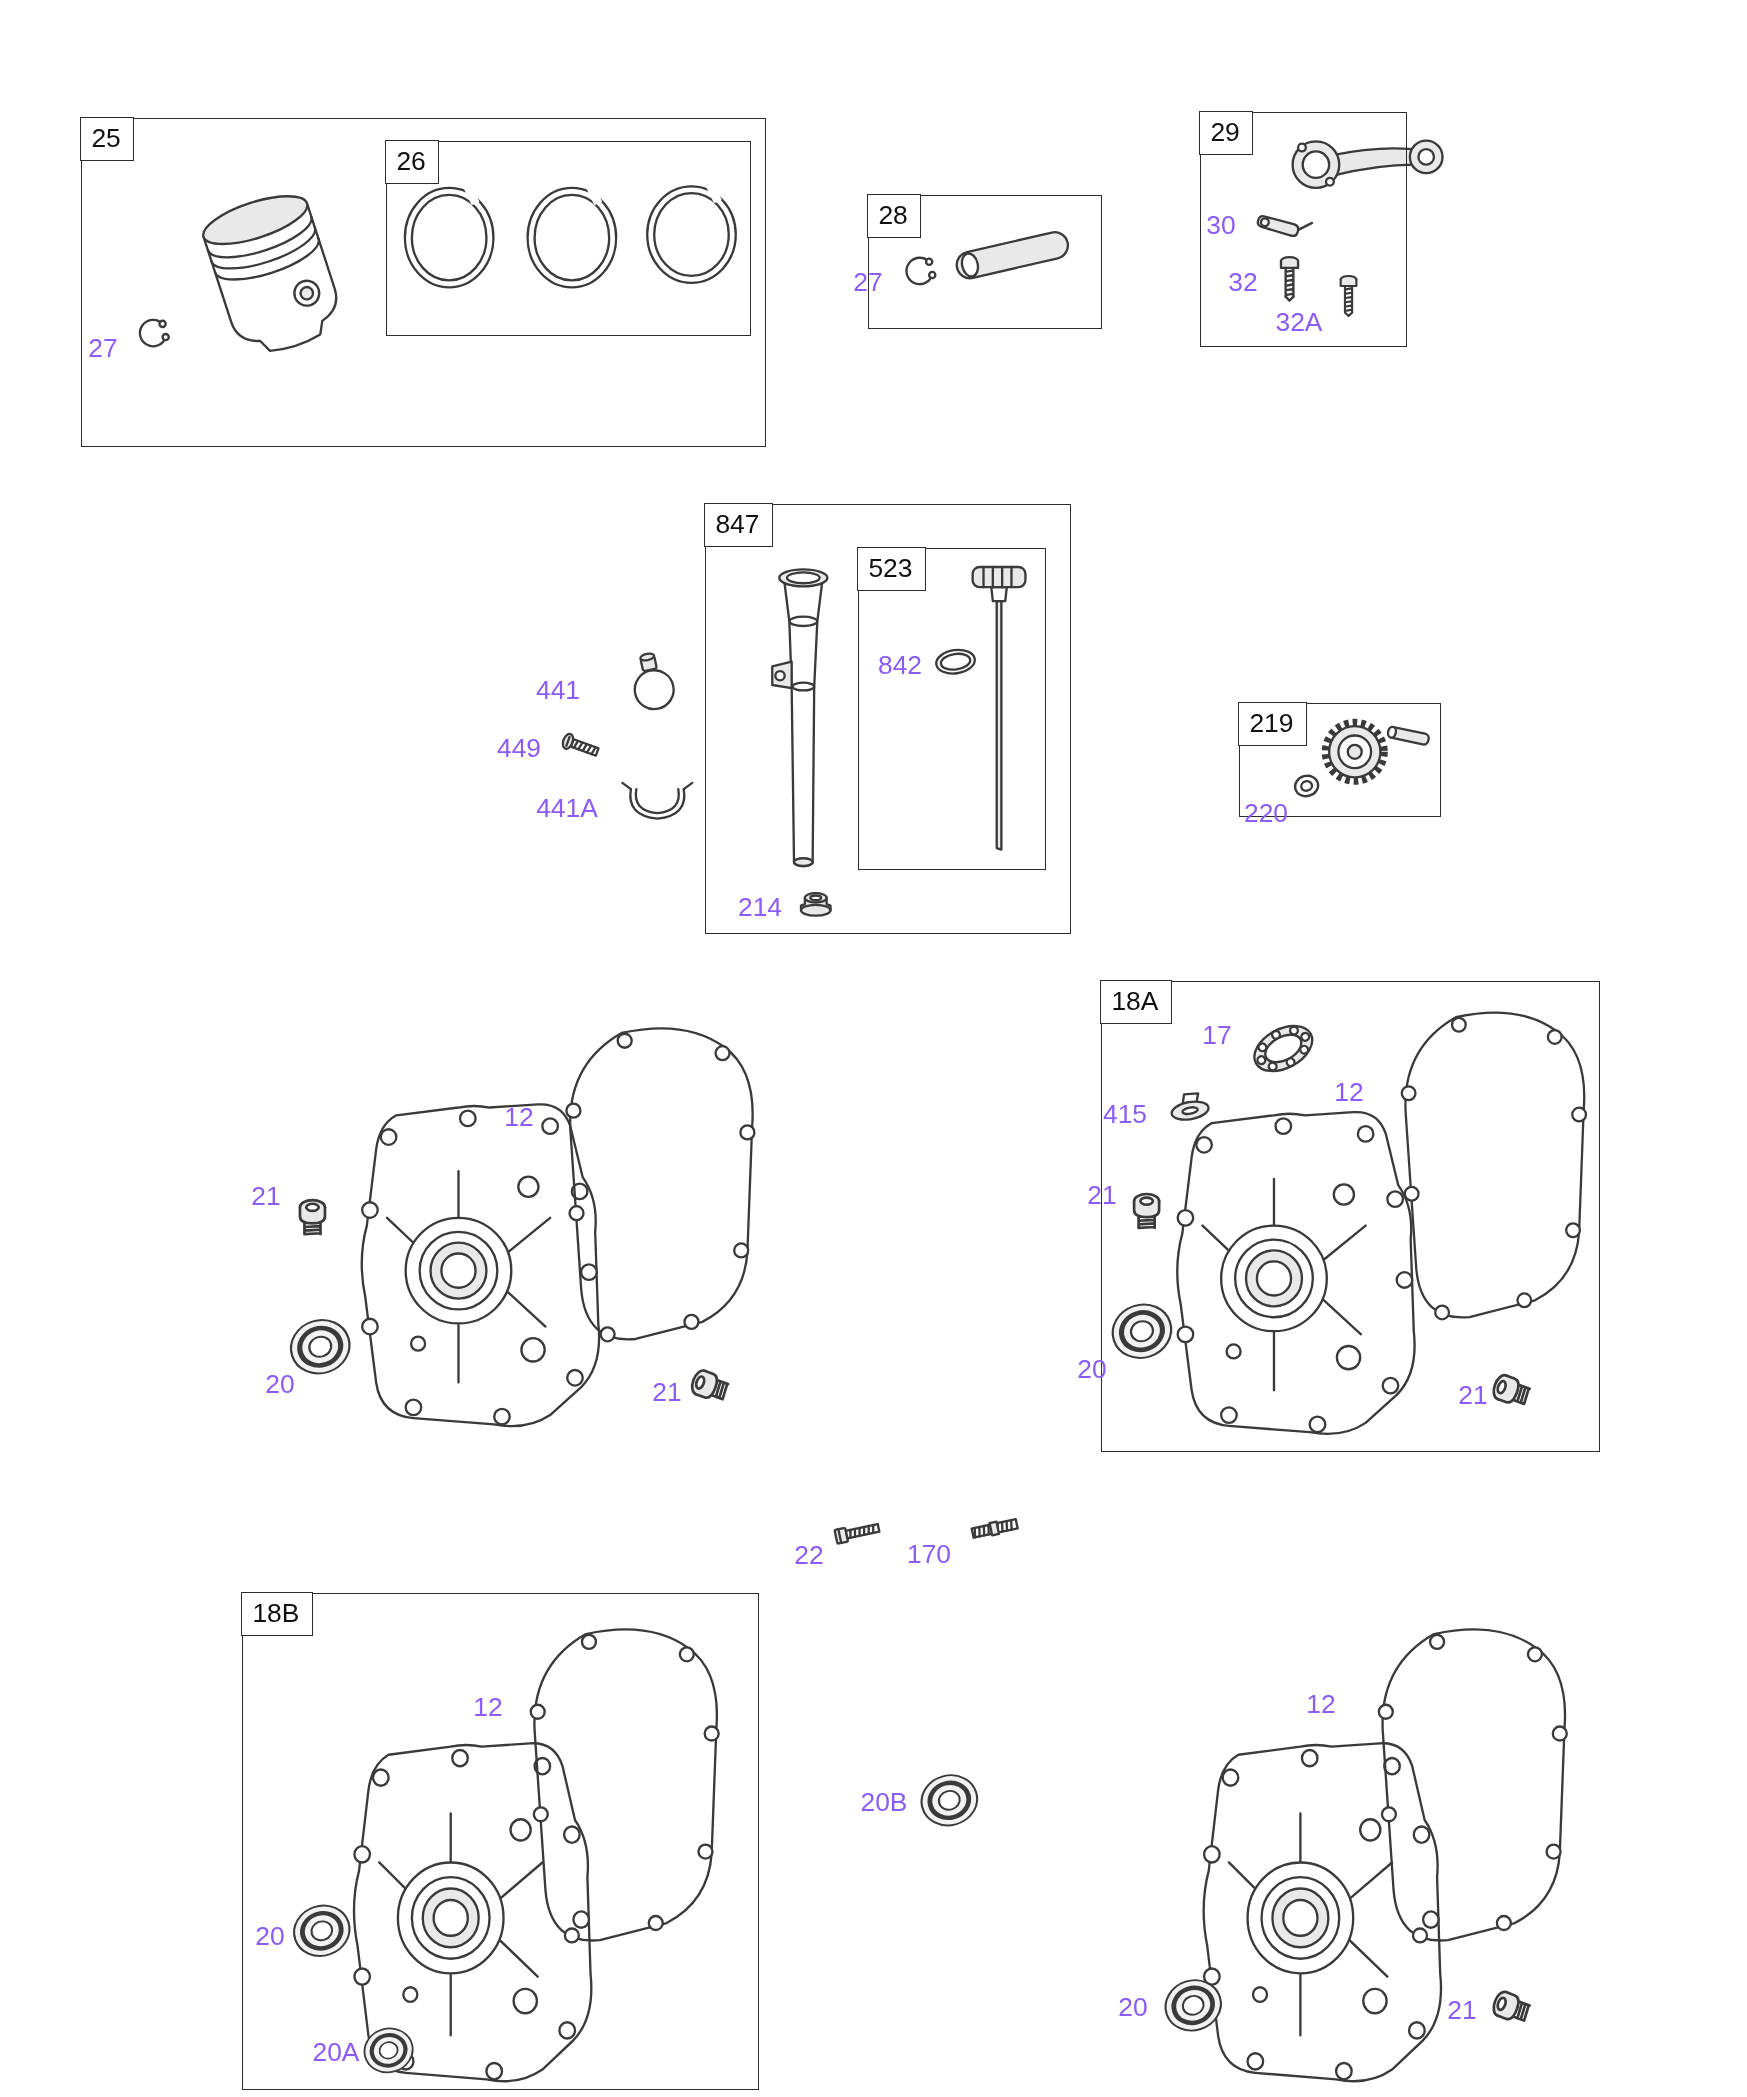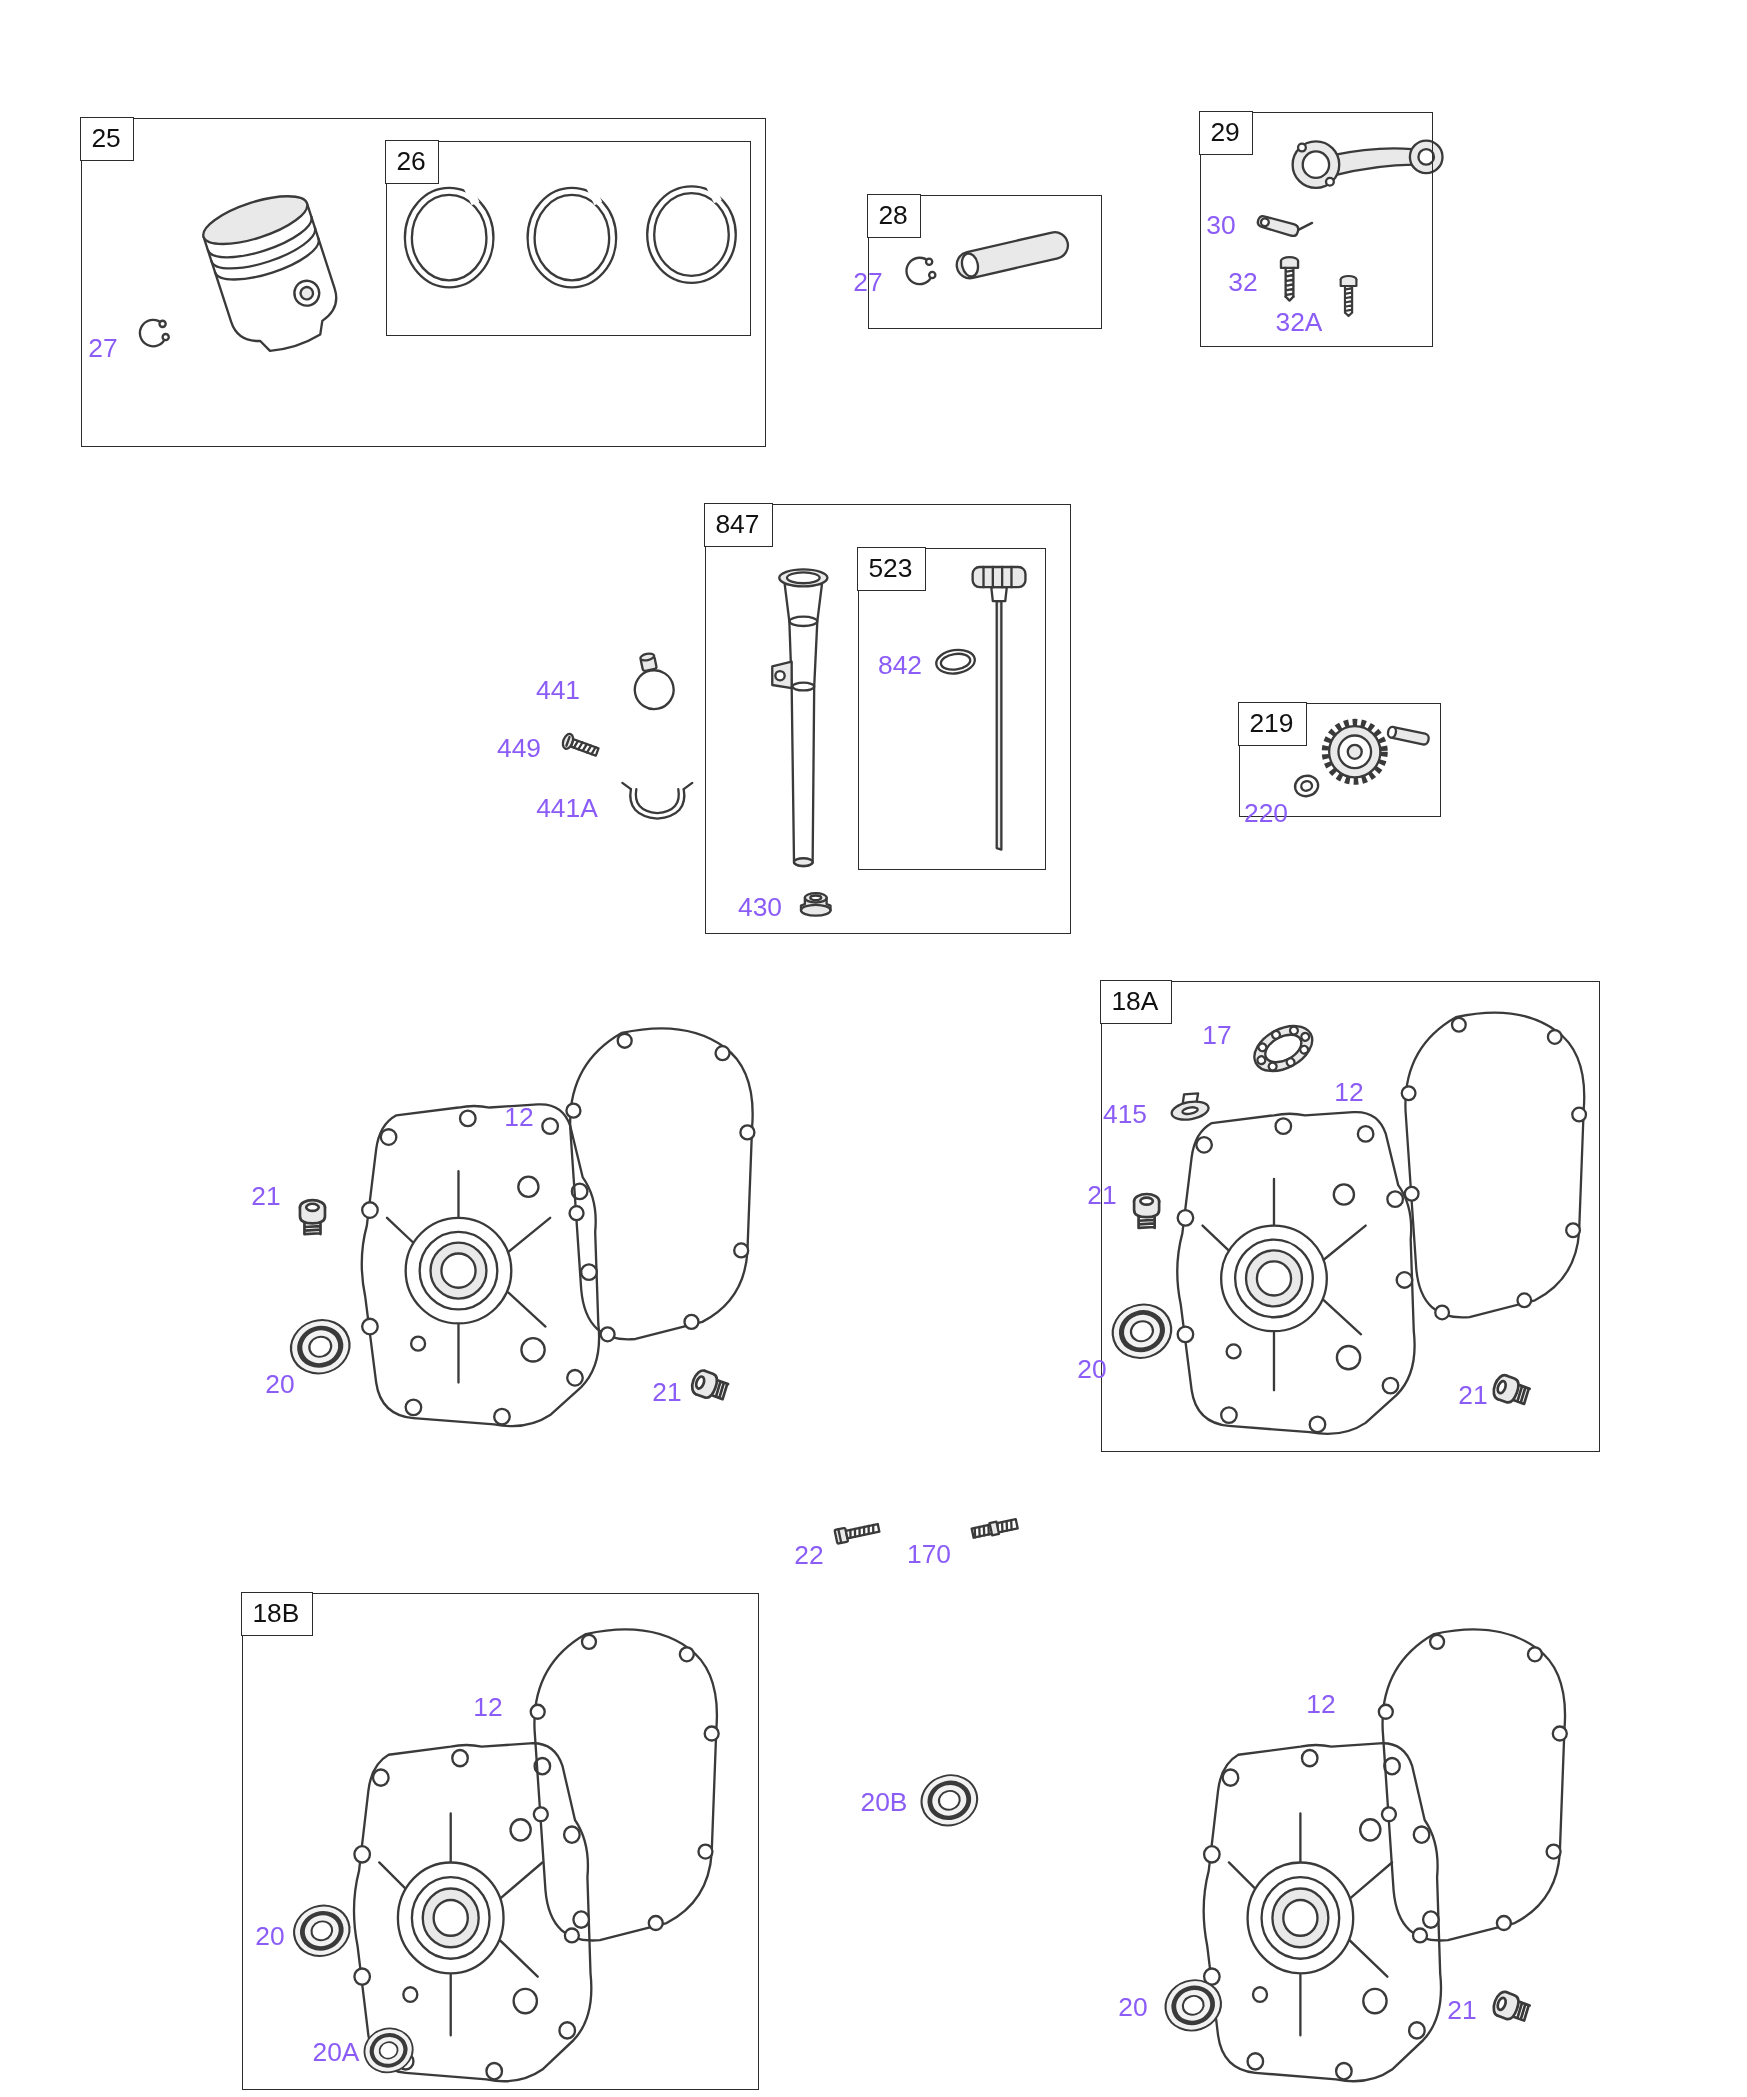--- a/index.html
+++ b/index.html
@@ -296,21 +296,21 @@
 
   <div class="gbox" style="left:81px;top:118px;width:685px;height:329px">
     <span class="gtag">25</span>
   </div>
   <div class="gbox" style="left:386px;top:141px;width:365px;height:195px">
     <span class="gtag">26</span>
   </div>
   <div class="gbox" style="left:868px;top:195px;width:234px;height:134px">
     <span class="gtag">28</span>
   </div>
-  <div class="gbox" style="left:1200px;top:112px;width:233px;height:235px">
+  <div class="gbox" style="left:1200px;top:112px;width:207px;height:235px">
     <span class="gtag">29</span>
   </div>
   <div class="gbox" style="left:705px;top:504px;width:366px;height:430px">
     <span class="gtag">847</span>
   </div>
   <div class="gbox" style="left:858px;top:548px;width:188px;height:322px">
     <span class="gtag">523</span>
   </div>
   <div class="gbox" style="left:1239px;top:703px;width:202px;height:114px">
     <span class="gtag">219</span>
@@ -324,21 +324,21 @@
 
   <div class="plabel" style="left:103px;top:348px">27</div>
   <div class="plabel" style="left:868px;top:282px">27</div>
   <div class="plabel" style="left:1221px;top:225px">30</div>
   <div class="plabel" style="left:1243px;top:282px">32</div>
   <div class="plabel" style="left:1299px;top:322px">32A</div>
   <div class="plabel" style="left:558px;top:690px">441</div>
   <div class="plabel" style="left:519px;top:748px">449</div>
   <div class="plabel" style="left:567px;top:808px">441A</div>
   <div class="plabel" style="left:900px;top:665px">842</div>
-  <div class="plabel" style="left:760px;top:907px">430</div>
+  <div class="plabel" style="left:760px;top:907px">214</div>
   <div class="plabel" style="left:1266px;top:813px">220</div>
 
   <div class="plabel" style="left:519px;top:1117px">12</div>
   <div class="plabel" style="left:266px;top:1196px">21</div>
   <div class="plabel" style="left:280px;top:1384px">20</div>
   <div class="plabel" style="left:667px;top:1392px">21</div>
 
   <div class="plabel" style="left:1217px;top:1035px">17</div>
   <div class="plabel" style="left:1125px;top:1114px">415</div>
   <div class="plabel" style="left:1349px;top:1092px">12</div>

